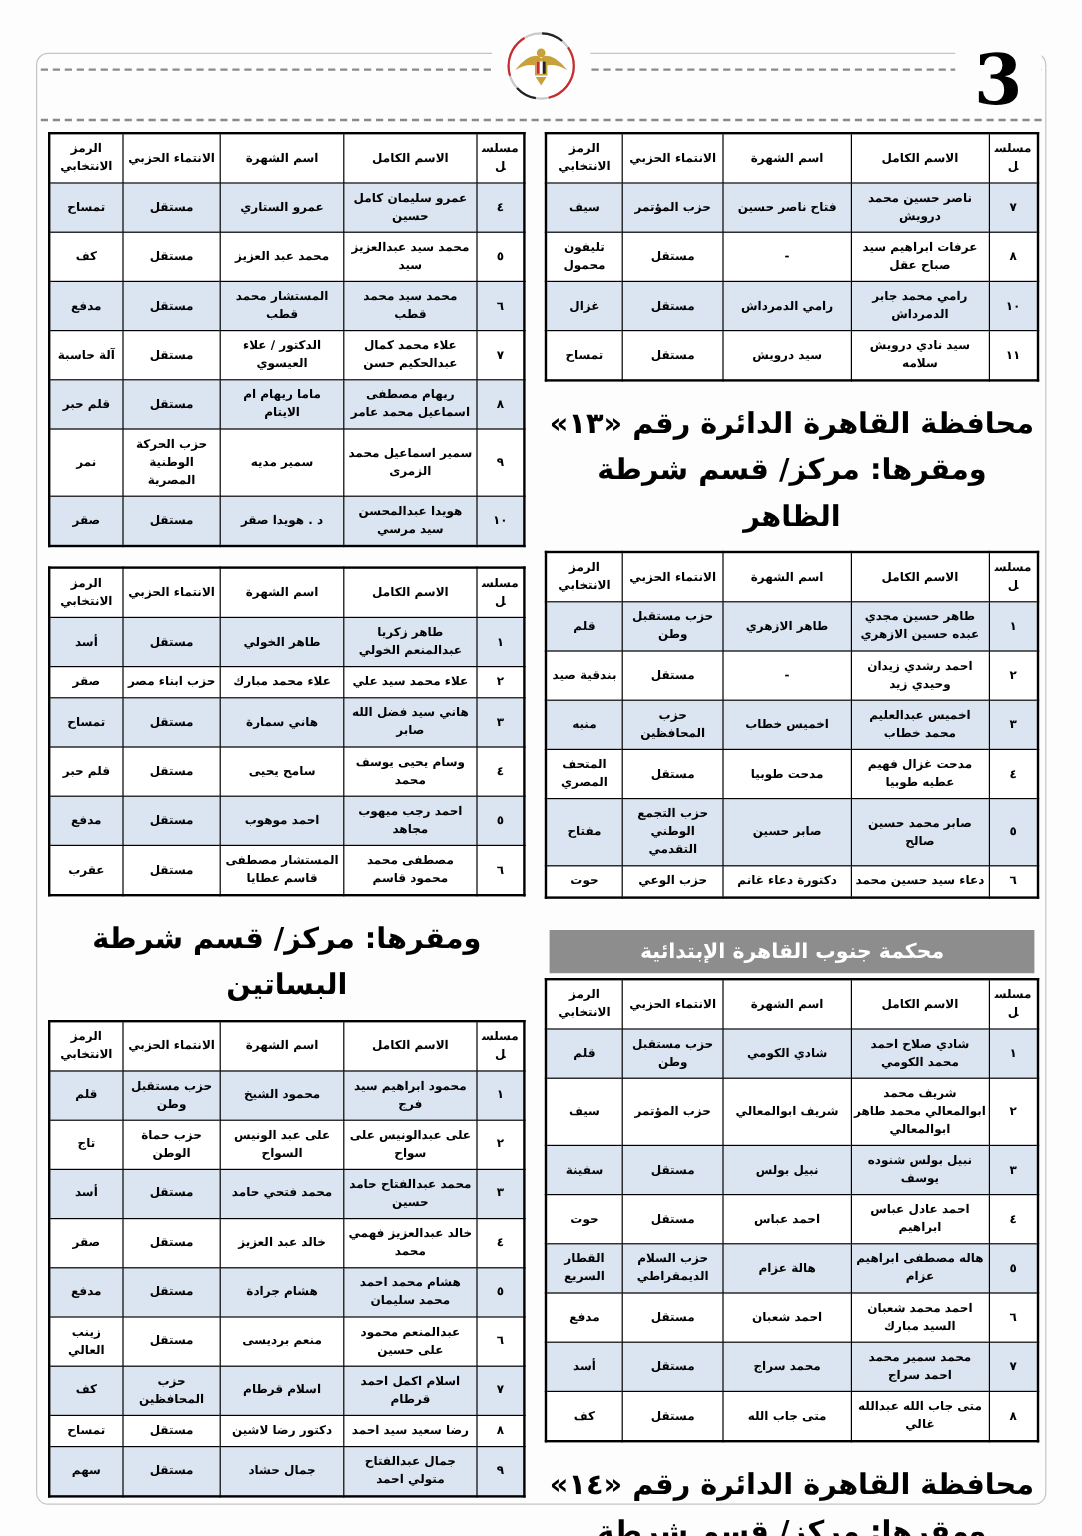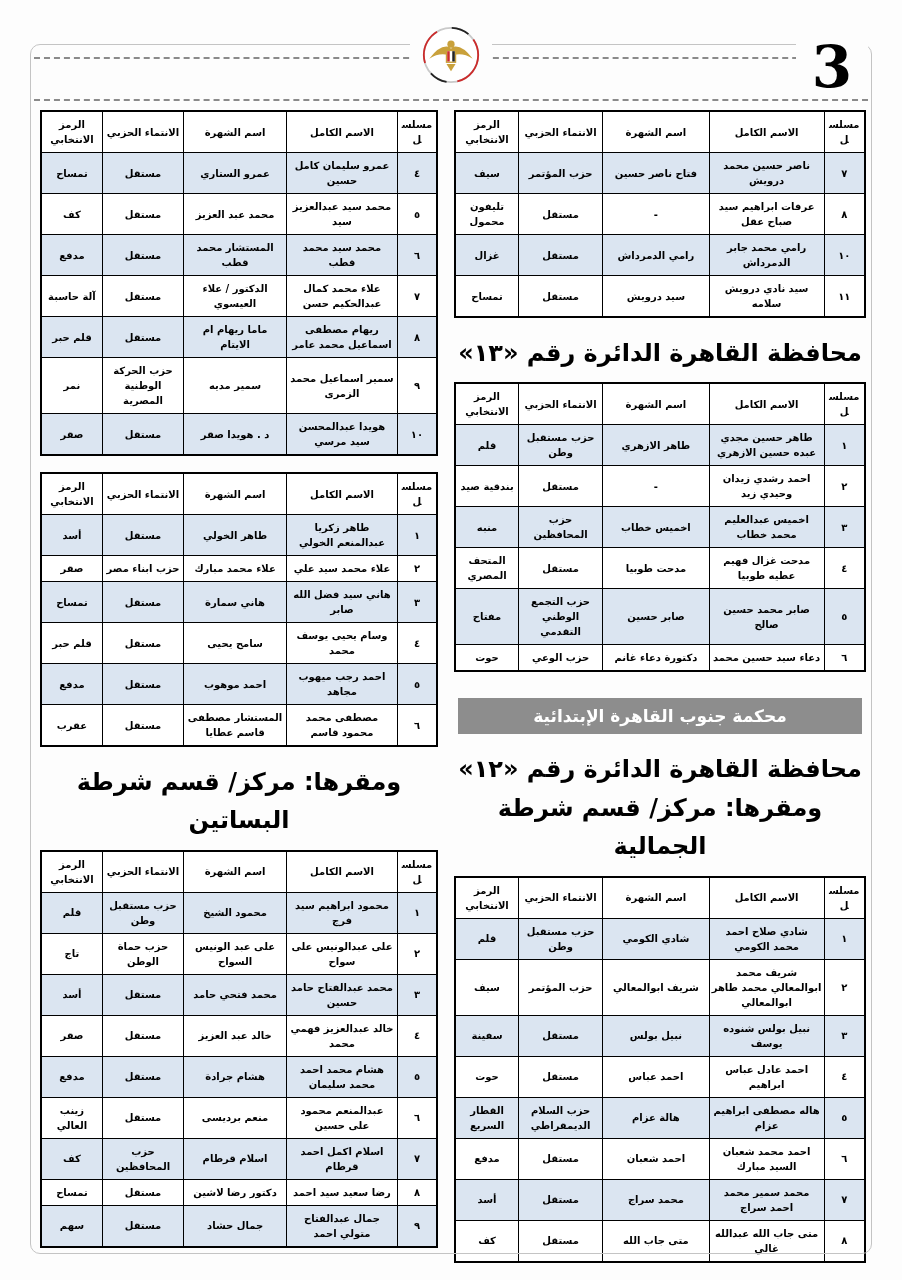--- a/index.html
+++ b/index.html
@@ -124,20 +124,21 @@
             <td>١١</td>
             <td>سيد نادي درويش سلامه</td>
             <td>سيد درويش</td>
             <td>مستقل</td>
             <td>تمساح</td>
           </tr>
         </tbody>
   </table>
       <div class="sec-h">
     <div>محافظة القاهرة الدائرة رقم «١٣»</div>
+    <div>ومقرها: مركز/ قسم شرطة الظاهر</div>
   </div>
       <table class="cand">
     <colgroup>
       <col style="width:10%">
           <col style="width:28%">
           <col style="width:26%">
       <col style="width:20.5%">
           <col style="width:15.5%">
     </colgroup>
     <thead>
@@ -189,24 +190,20 @@
             <td>٦</td>
             <td>دعاء سيد حسين محمد</td>
             <td>دكتورة دعاء غانم</td>
             <td>حزب الوعي</td>
             <td>حوت</td>
           </tr>
         </tbody>
   </table>
       <div class="banner">
     <span>محكمة جنوب القاهرة الإبتدائية</span>
-  </div>
-      <div class="sec-h">
-    <div>محافظة القاهرة الدائرة رقم «١٢»</div>
-    <div>ومقرها: مركز/ قسم شرطة الجمالية</div>
   </div>
       <table class="cand">
     <colgroup>
       <col style="width:10%">
           <col style="width:28%">
           <col style="width:26%">
       <col style="width:20.5%">
           <col style="width:15.5%">
     </colgroup>
     <thead>

